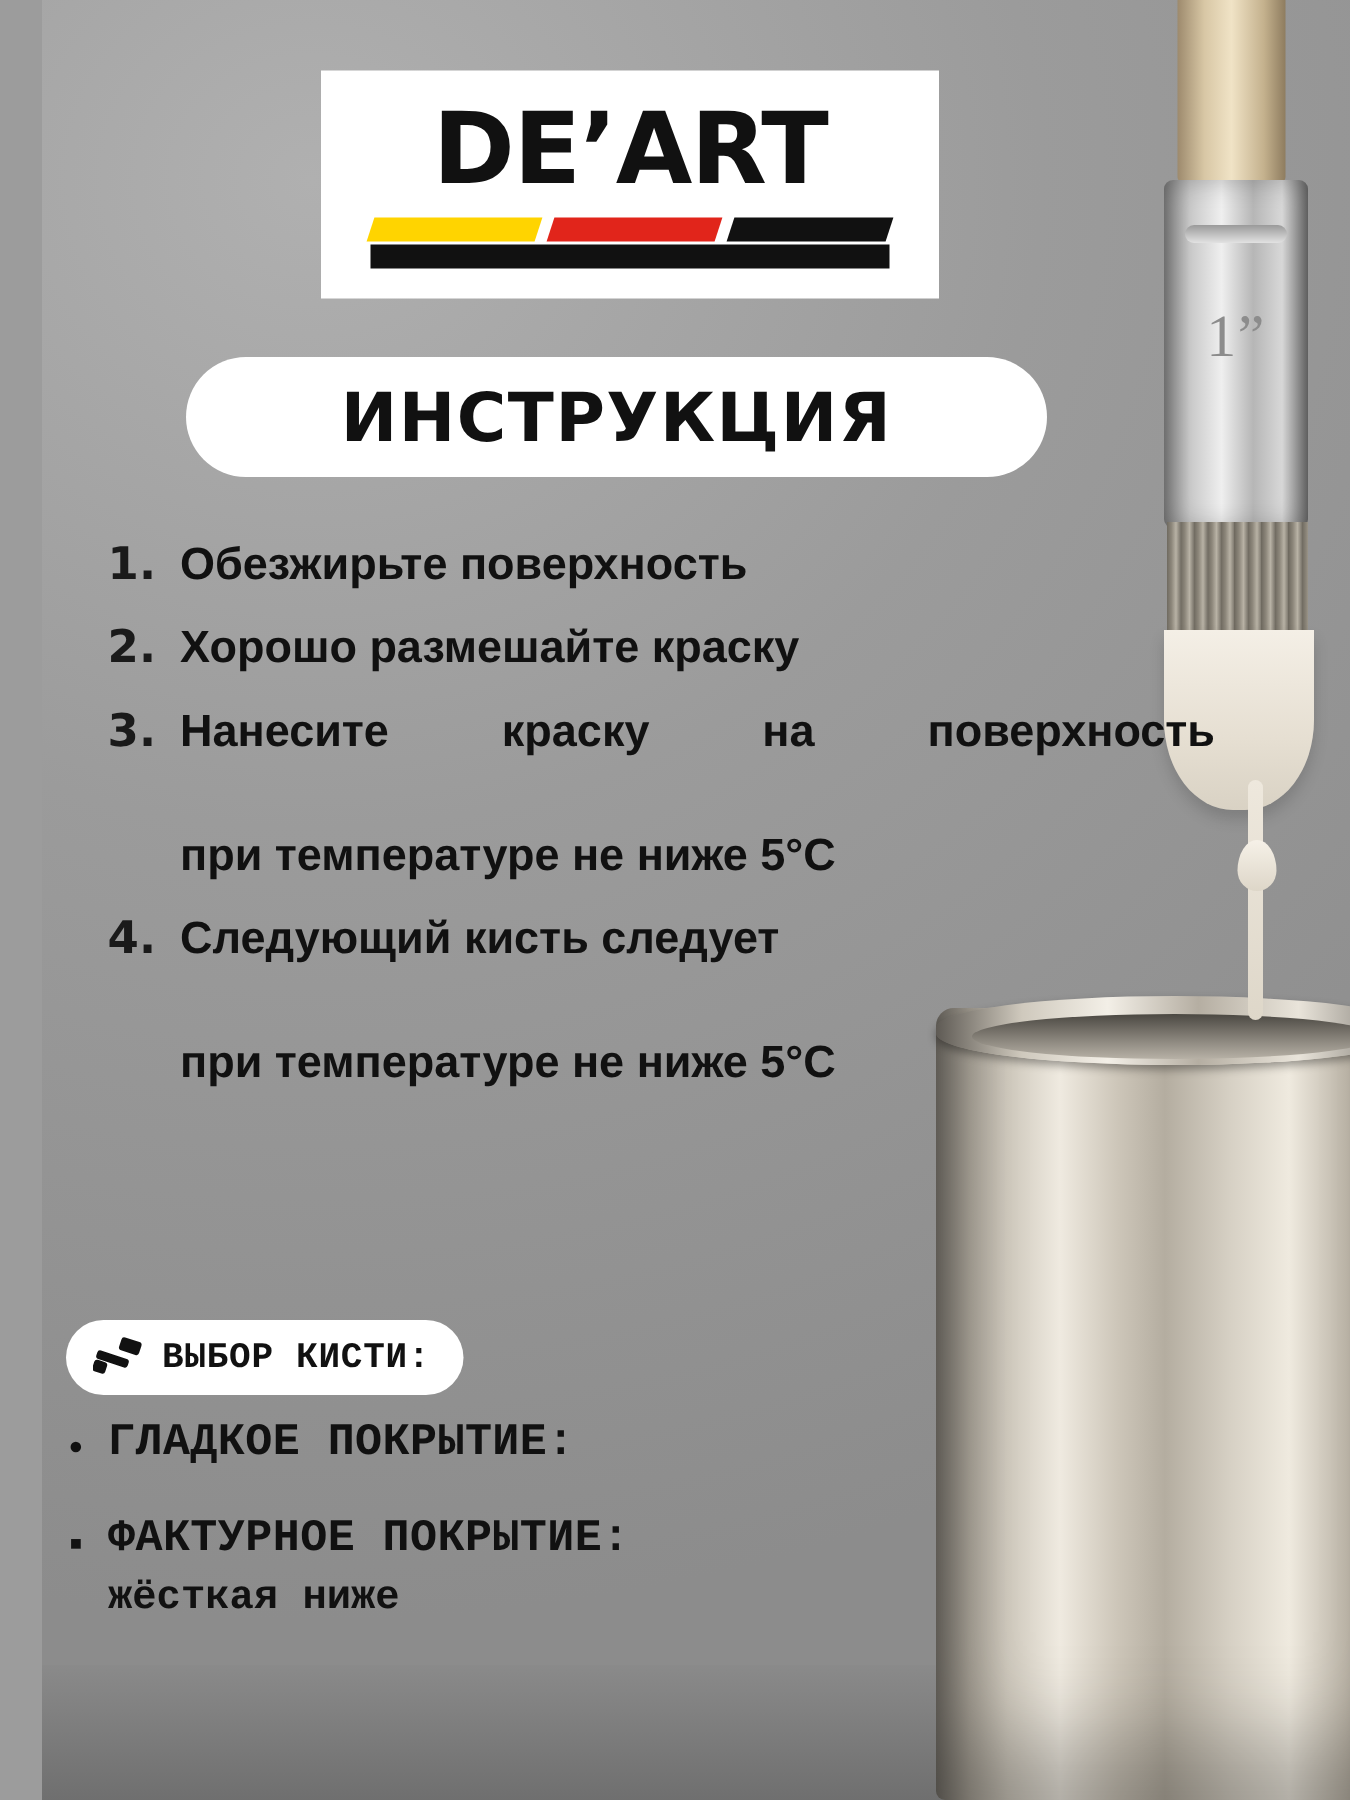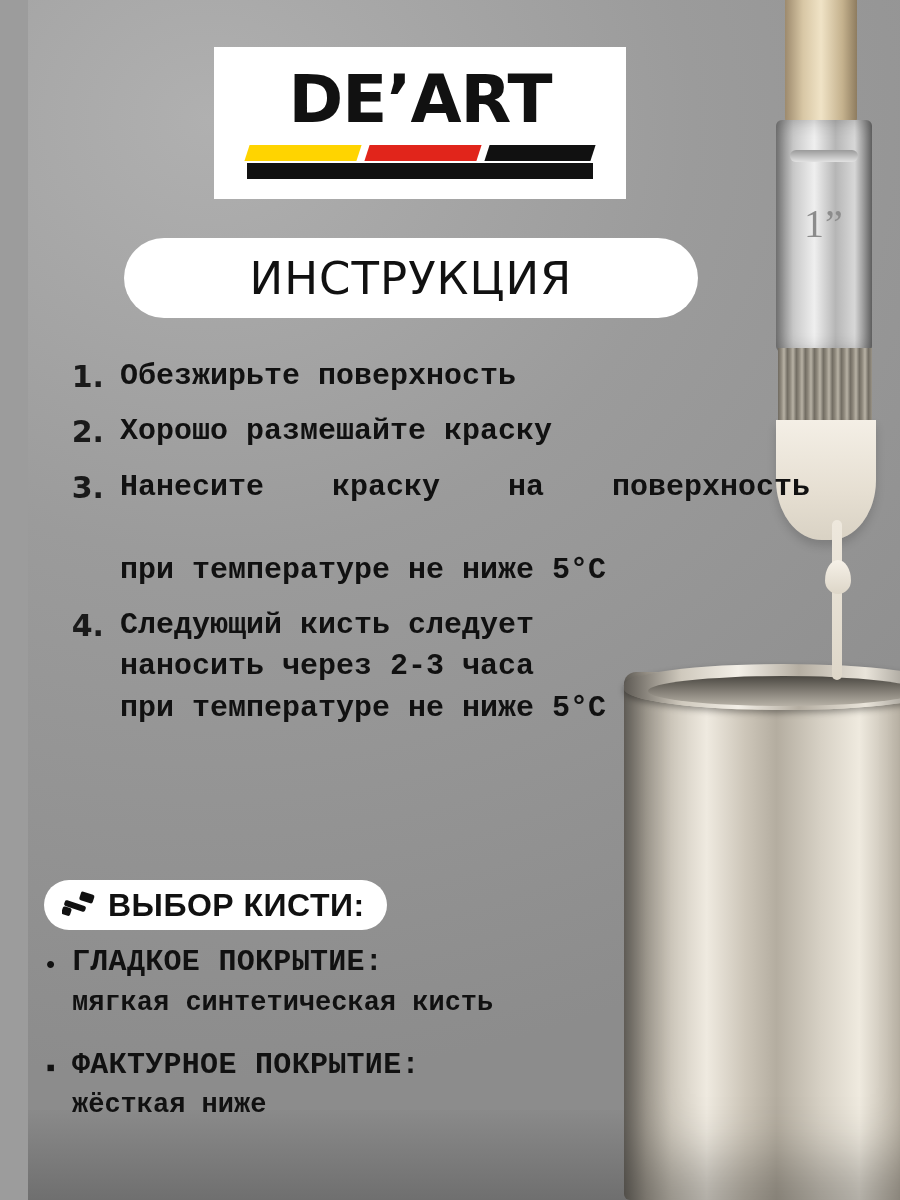--- a/index.html
+++ b/index.html
@@ -203,21 +203,21 @@
     width: 574px;
     height: 80px;
     background: #ffffff;
     border-radius: 40px;
     display: flex;
     align-items: center;
     justify-content: center;
   }
   .title-text {
     font-family: "DejaVu Sans", sans-serif;
-    font-weight: normal;
+    font-weight: bold;
     font-size: 45px;
     letter-spacing: 1px;
     color: #111111;
   }
 
   
   .steps {
     position: absolute;
     left: 18px;
     top: 356px;
@@ -233,21 +233,21 @@
     flex: 0 0 58px;
     text-align: right;
     padding-right: 16px;
     font-family: "DejaVu Sans", sans-serif;
     font-weight: bold;
     font-size: 30px;
     color: #1a1a1a;
     line-height: 1.38;
   }
   .step-text {
-    font-family: Liberation Mono, monospace;
+    font-family: Liberation Sans, sans-serif;
     font-weight: bold;
     font-size: 30px;
     color: #111111;
     line-height: 1.38;
     max-width: 700px;
   }
   .justify3 {
     text-align: justify;
   }
   .justify3 .ln1 {
@@ -264,23 +264,23 @@
     top: 880px;
     height: 50px;
     padding: 0 22px 0 18px;
     background: #ffffff;
     border-radius: 26px;
     display: flex;
     align-items: center;
     gap: 12px;
   }
   .choice-label {
-    font-family: Liberation Sans, sans-serif;
-    font-weight: bold;
-    font-size: 32px;
+    font-family: Liberation Mono, monospace;
+    font-weight: bold;
+    font-size: 24px;
     color: #111111;
     letter-spacing: .5px;
   }
   .brush-icon svg { display: block; }
 
   
   .bullets {
     position: absolute;
     left: 18px;
     top: 944px;
@@ -366,21 +366,21 @@
         <span class="ln1">Нанесите краску на поверхность</span>
         <br>
         <span>при температуре не ниже 5°C</span>
       </div>
     </div>
 
     <div class="step">
       <div class="step-num">4.</div>
       <div class="step-text">
         <span>Следующий кисть следует</span><br>
-        <span>наносить через 2-3 часа</span><br>
+        <br>
         <span>при температуре не ниже 5°C</span>
       </div>
     </div>
 
   </div>
 
   <div class="choice-pill">
     <span class="brush-icon">
       <svg width="34" height="28" viewBox="0 0 34 28" aria-hidden="true">
         <rect x="18" y="2" width="14" height="9" rx="2" transform="rotate(18 25 6)" fill="#111111"></rect>
@@ -390,21 +390,20 @@
     </span>
     <span class="choice-label">ВЫБОР КИСТИ:</span>
   </div>
 
   <div class="bullets">
 
     <div class="bullet">
       <div class="bullet-mark">•</div>
       <div class="bullet-body">
         <div class="bullet-head">ГЛАДКОЕ ПОКРЫТИЕ:</div>
-        <div class="bullet-sub">мягкая синтетическая кисть</div>
       </div>
     </div>
 
     <div class="bullet">
       <div class="bullet-mark">▪</div>
       <div class="bullet-body">
         <div class="bullet-head">ФАКТУРНОЕ ПОКРЫТИЕ:</div>
         <div class="bullet-sub">жёсткая ниже</div>
       </div>
     </div>

